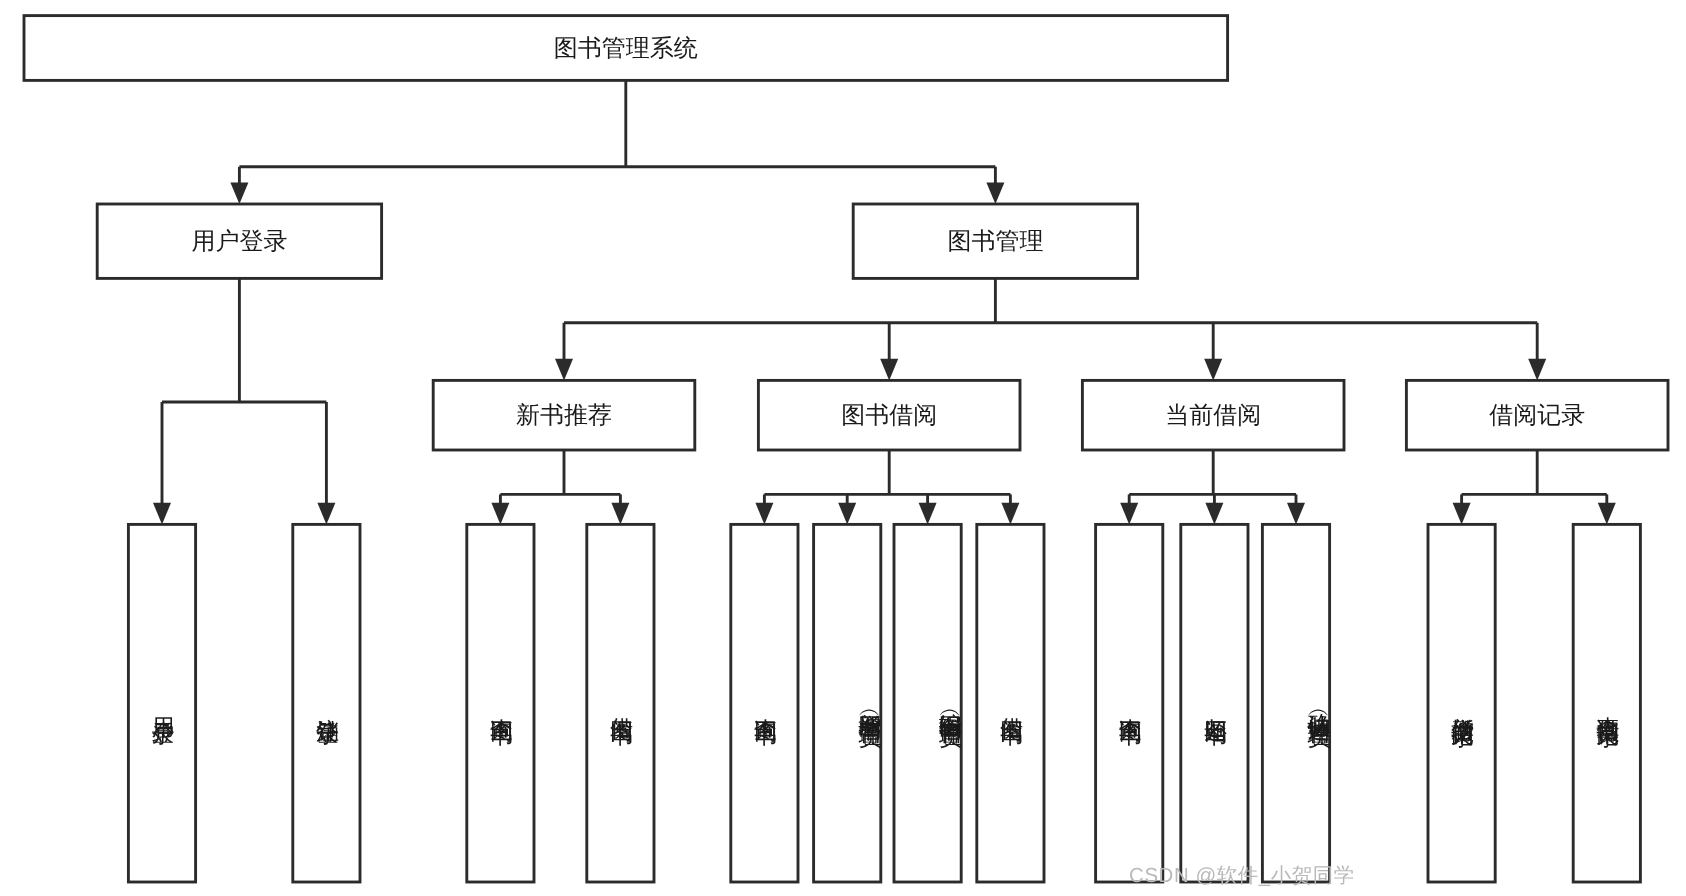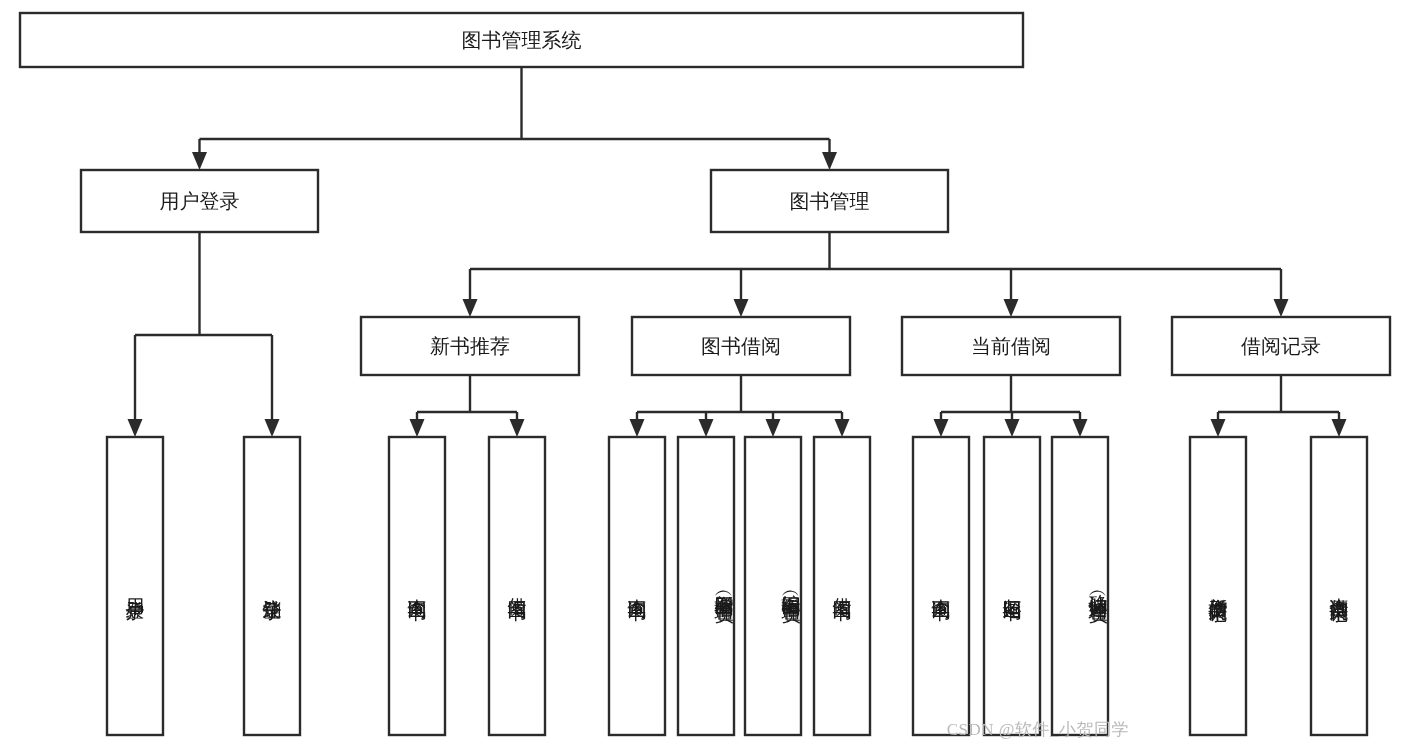--- a/index.html
+++ b/index.html
@@ -62,21 +62,21 @@
     white-space: nowrap;
     display: flex;
     align-items: flex-start;
     justify-content: center;
     pointer-events: none;
   }
   .watermark {
     position: absolute;
     right: 8px;
     bottom: 6px;
-    font-family: Liberation Serif, serif;
+    font-family: Liberation Sans, sans-serif;
     font-size: 17px;
     color: #b9b9b9;
     letter-spacing: 0.5px;
     white-space: nowrap;
   }
 </style>
 </head>
 <body>
 
 <div id="diagram-root">

